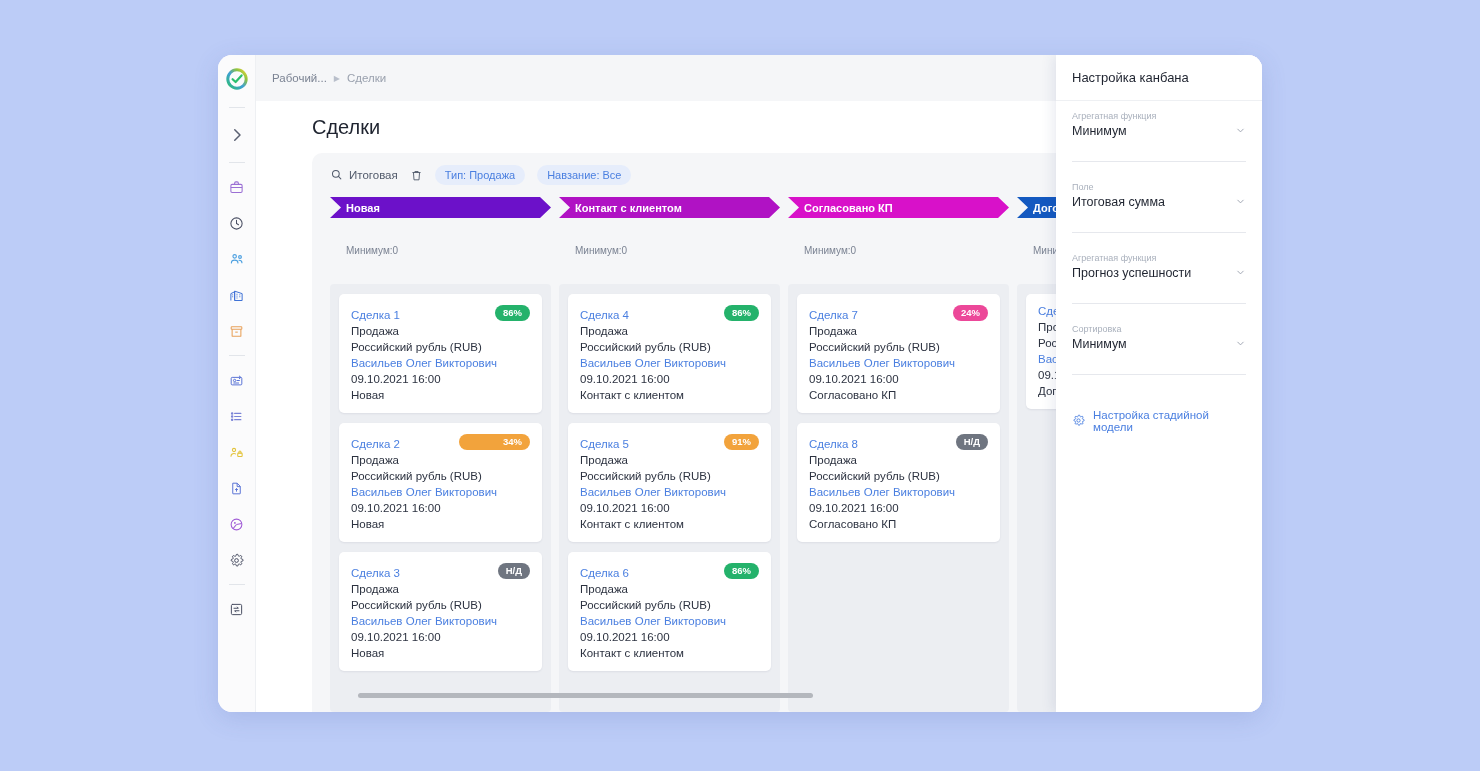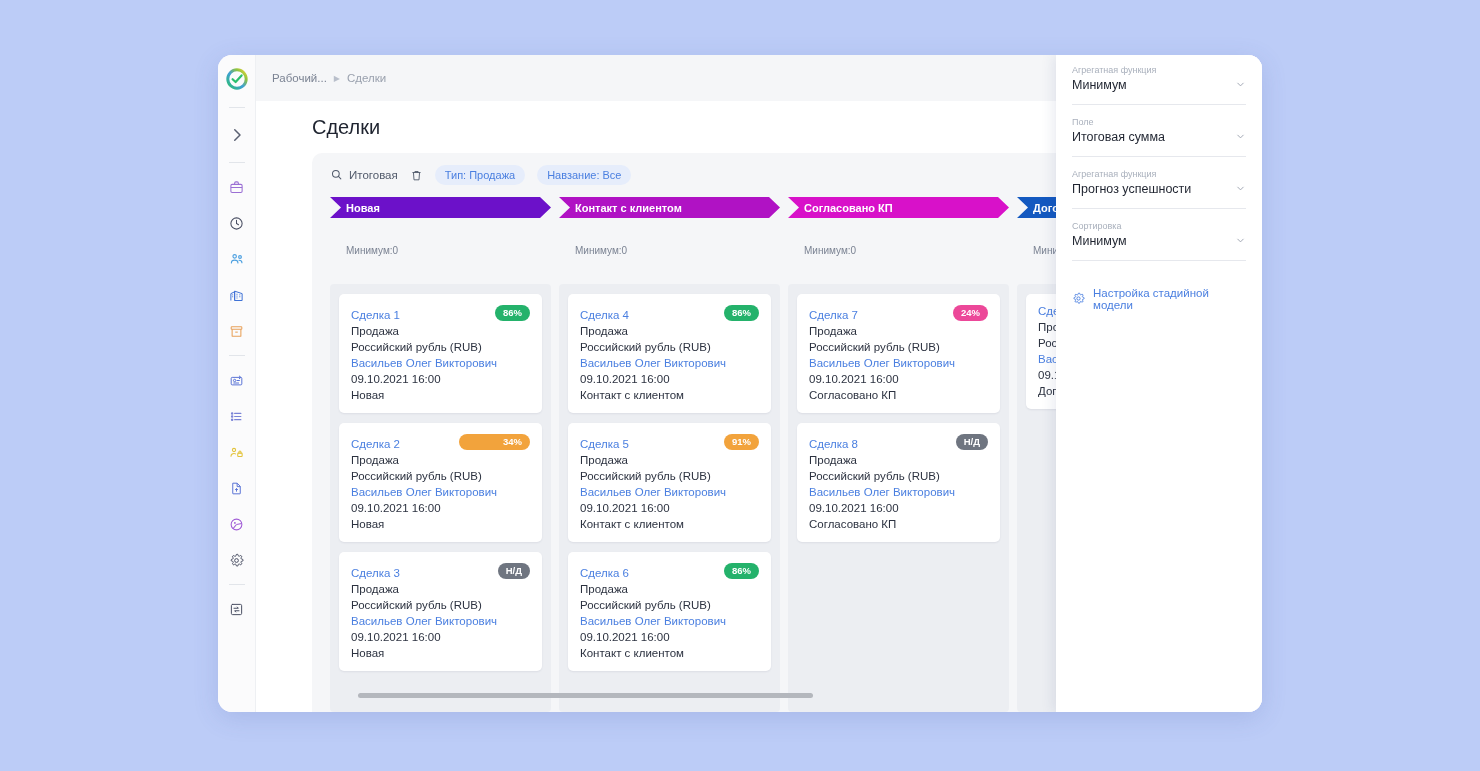--- a/index.html
+++ b/index.html
@@ -142,25 +142,25 @@
     box-shadow: -3px 0 12px rgba(40,60,120,.10);
     z-index: 5;
     display: flex; flex-direction: column;
   }
   .settings-head {
     height: 46px; flex: 0 0 46px; display: flex; align-items: center;
     padding: 0 16px; font-size: 13px; color: #1f2430;
     border-bottom: 1px solid #eef0f3;
   }
   .settings-body { padding: 10px 16px 0; }
-  .field { margin-bottom: 12px; }
+  .field { margin-bottom: 20px; }
   .field-label { font-size: 9px; color: #a9b0bc; margin-bottom: 3px; }
   .field-ctrl {
     display: flex; align-items: center; justify-content: space-between;
-    border-bottom: 1px solid #e6e8ed; padding-bottom: 12px; cursor: pointer;
+    border-bottom: 1px solid #e6e8ed; padding-bottom: 23px; cursor: pointer;
   }
   .field-val { font-size: 12.5px; color: #1f2430; }
   .chev { color: #9aa1ae; font-size: 9px; line-height: 1; }
   .settings-link {
     display: flex; align-items: center; gap: 8px;
     padding: 14px 16px 0; color: #4a7fe0; font-size: 11.5px; cursor: pointer;
   }
 </style>
 </head>
 <body>
@@ -465,20 +465,21 @@
               </div>
             </div>
           </div>
 
         <div class="hscroll-track">
           <div class="hscroll"></div>
         </div>
       </div>
 
       <div class="settings">
+        <div class="settings-head">Настройка канбана</div>
         <div class="settings-body" id="settings-body">
             <div class="field">
               <div class="field-label">Агрегатная функция</div>
               <div class="field-ctrl">
                 <div class="field-val">Минимум</div>
                 <div class="chev"><svg viewBox="0 0 24 24" width="11" height="11" fill="none" stroke="#9aa1ae" stroke-width="2" stroke-linecap="round" stroke-linejoin="round">
                     <polyline points="6 9 12 15 18 9"></polyline>
                   </svg></div>
               </div>
             </div>

